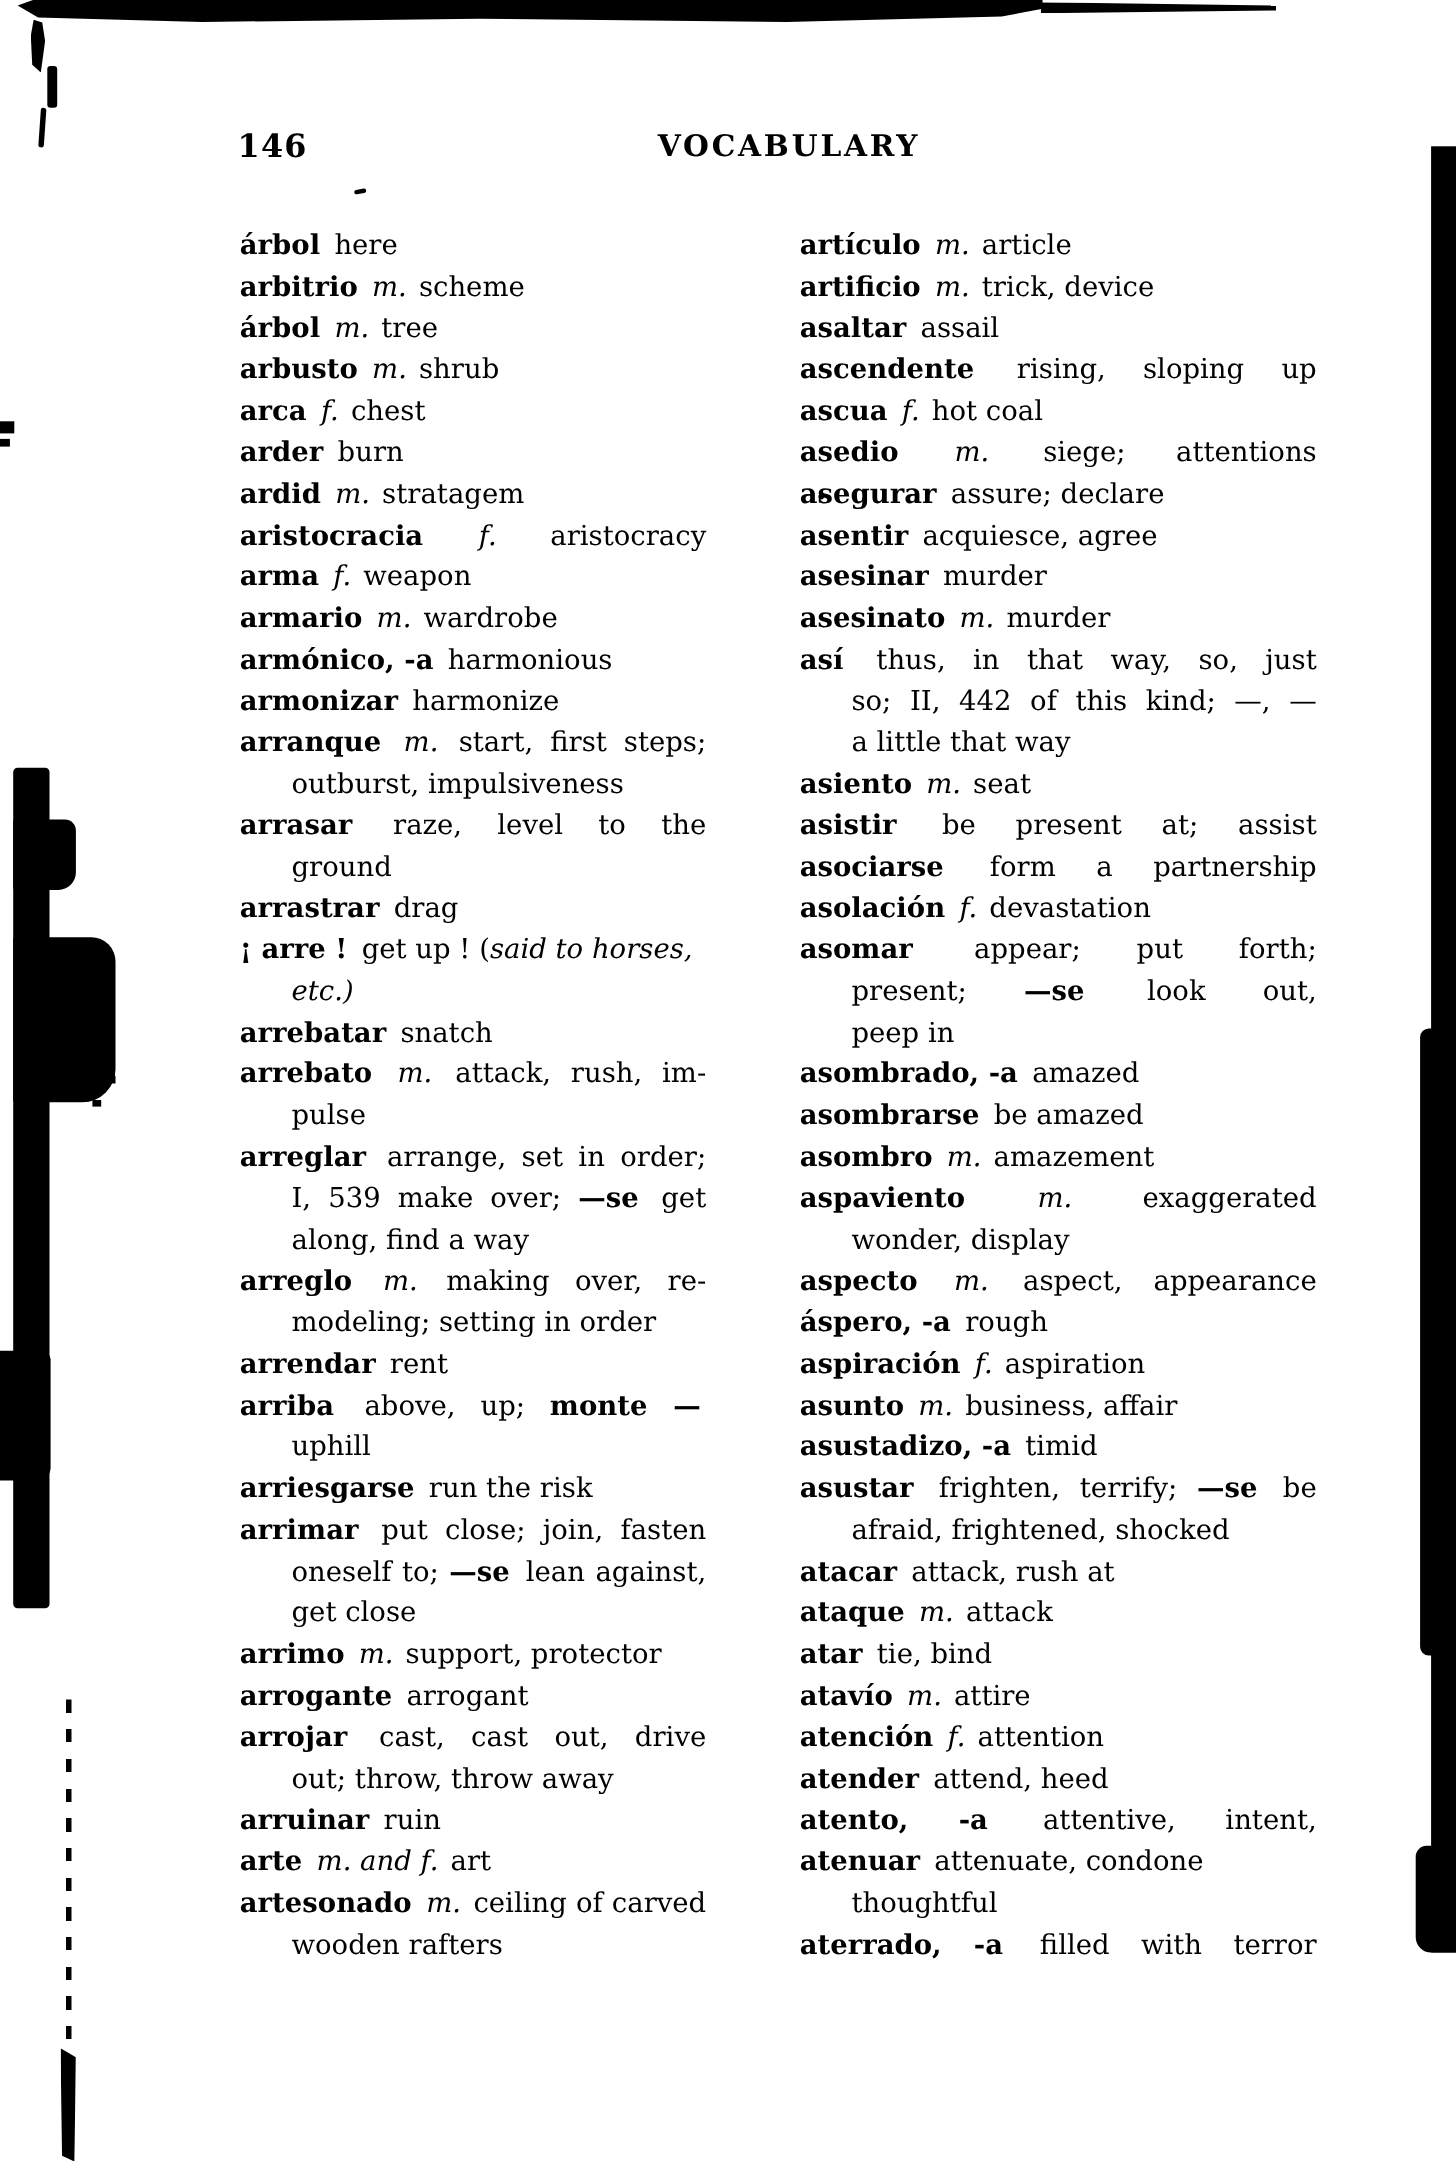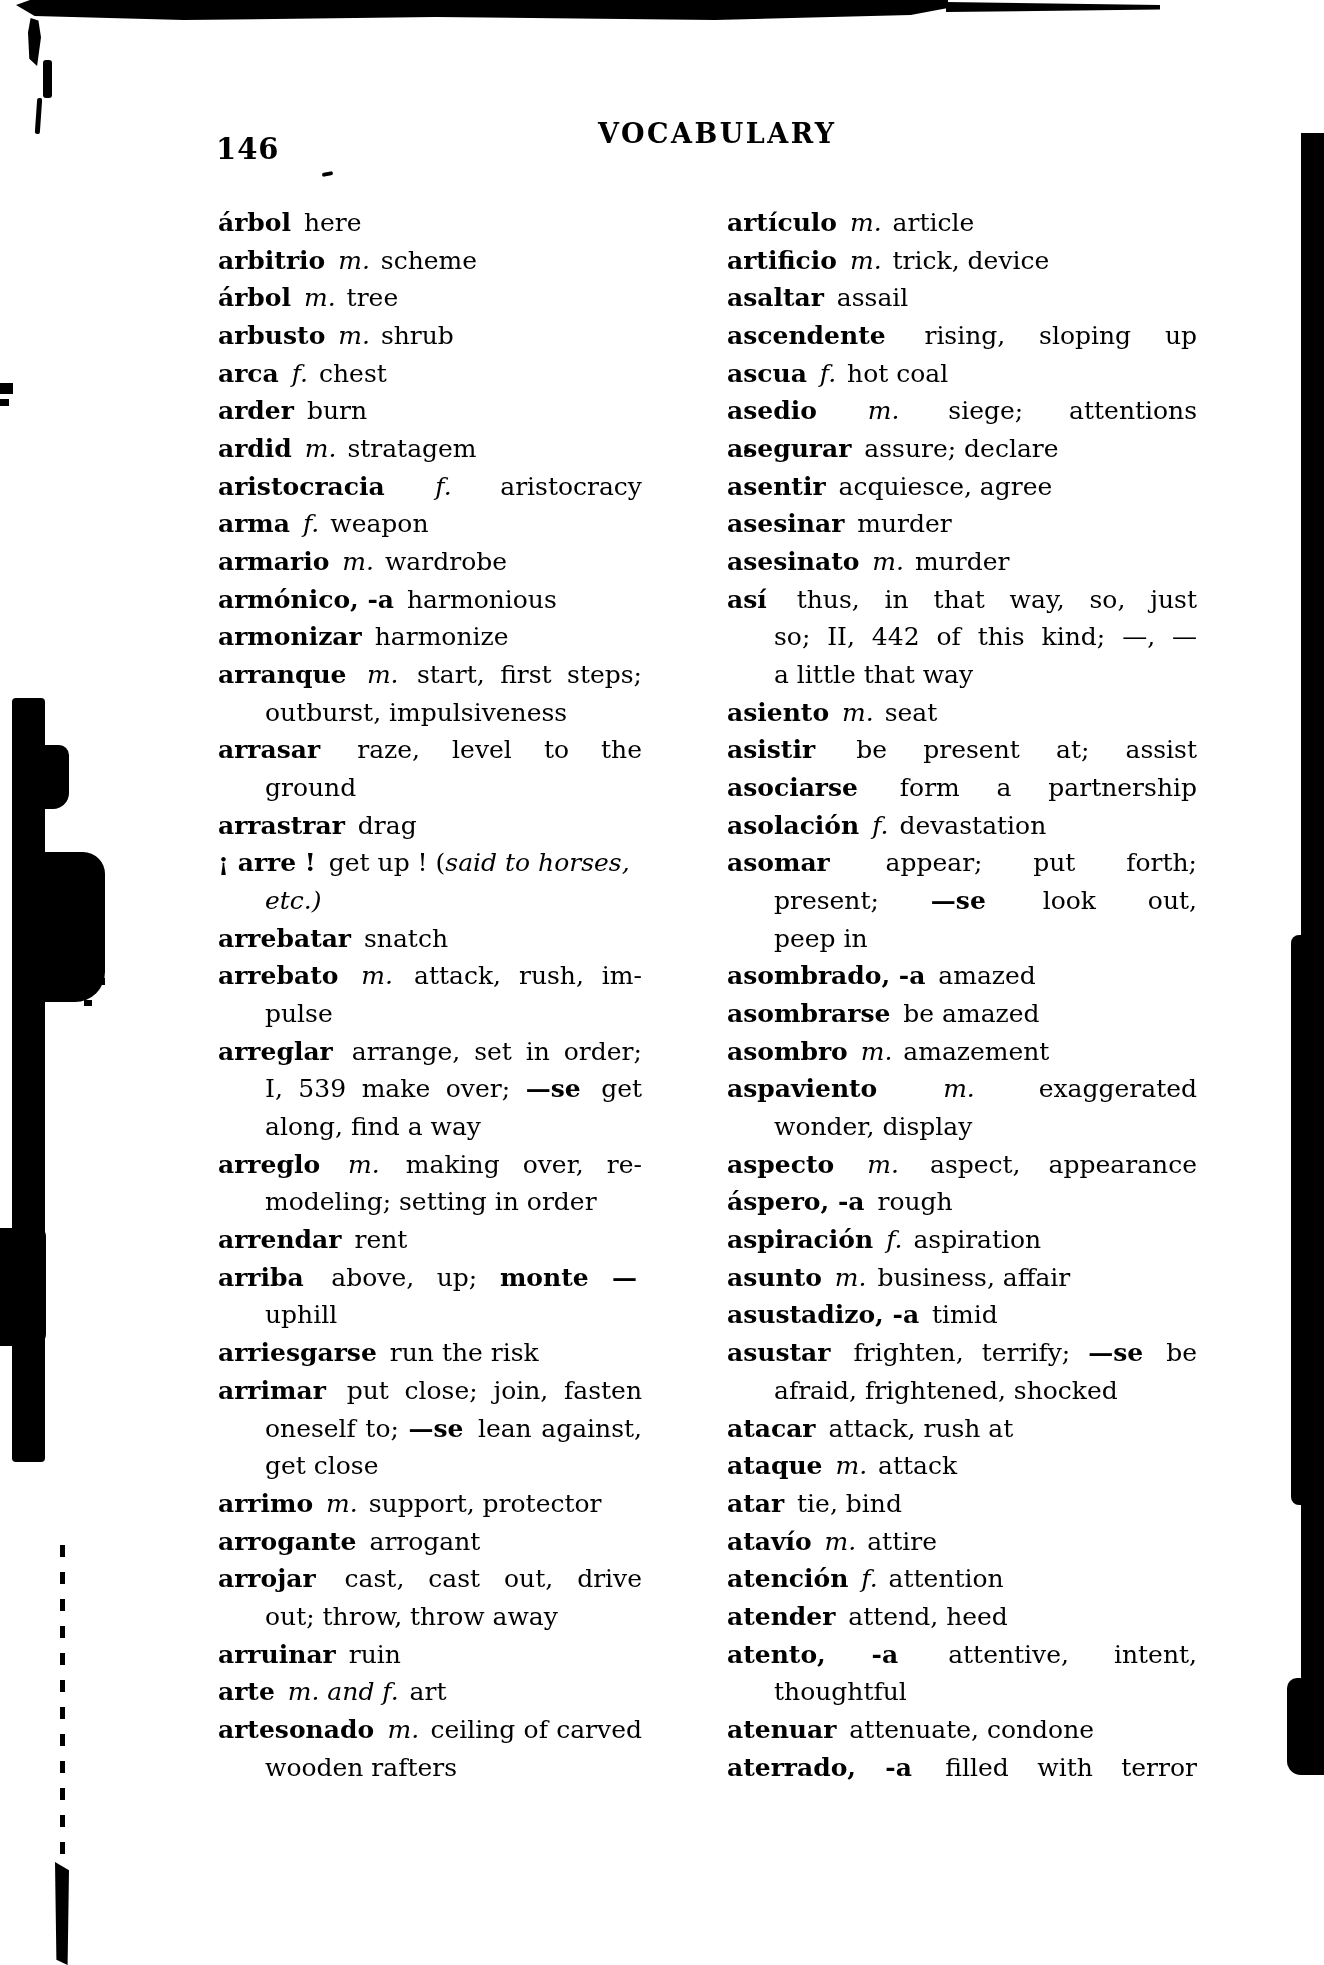--- a/index.html
+++ b/index.html
@@ -3,21 +3,21 @@
 <meta charset="utf-8">
 <style>
   html,body{margin:0;padding:0;background:#ffffff;}
   .page{
     position:relative;width:1324px;height:1965px;background:#ffffff;
     overflow:hidden;color:#000;
     font-family:"DejaVu Serif","Liberation Serif",serif;
   }
   .pagenum{
     position:absolute;left:216px;top:116px;
-    font-size:29px;font-weight:bold;letter-spacing:1px;margin-top:16px;
+    font-size:29px;font-weight:bold;letter-spacing:1px;
   }
   .header{
     position:absolute;left:598px;top:118px;
     font-size:27px;font-weight:bold;letter-spacing:2.5px;
   }
   .col{position:absolute;top:204px;}
   .col-left{left:218px;width:424px;}
   .col-right{left:727px;width:470px;}
   .line{
     height:37.68px;line-height:37.68px;font-size:25px;
@@ -165,18 +165,18 @@
       <div class="line"><span class="hw">asustadizo, -a</span><span> timid</span></div>
       <div class="line just"><span class="hw">asustar</span><span> frighten, terrify; </span><span class="hw">—se</span><span> be</span></div>
       <div class="line indent"><span>afraid, frightened, shocked</span></div>
       <div class="line"><span class="hw">atacar</span><span> attack, rush at</span></div>
       <div class="line"><span class="hw">ataque</span><span class="it"> m.</span><span> attack</span></div>
       <div class="line"><span class="hw">atar</span><span> tie, bind</span></div>
       <div class="line"><span class="hw">atavío</span><span class="it"> m.</span><span> attire</span></div>
       <div class="line"><span class="hw">atención</span><span class="it"> f.</span><span> attention</span></div>
       <div class="line"><span class="hw">atender</span><span> attend, heed</span></div>
       <div class="line just"><span class="hw">atento, -a</span><span> attentive, intent,</span></div>
+      <div class="line"><span class="hw">atenuar</span><span> attenuate, condone</span></div>
       <div class="line indent"><span>thoughtful</span></div>
-      <div class="line"><span class="hw">atenuar</span><span> attenuate, condone</span></div>
       <div class="line just"><span class="hw">aterrado, -a</span><span> filled with terror</span></div>
     </div>
 
 </div>
 
 </body></html>

